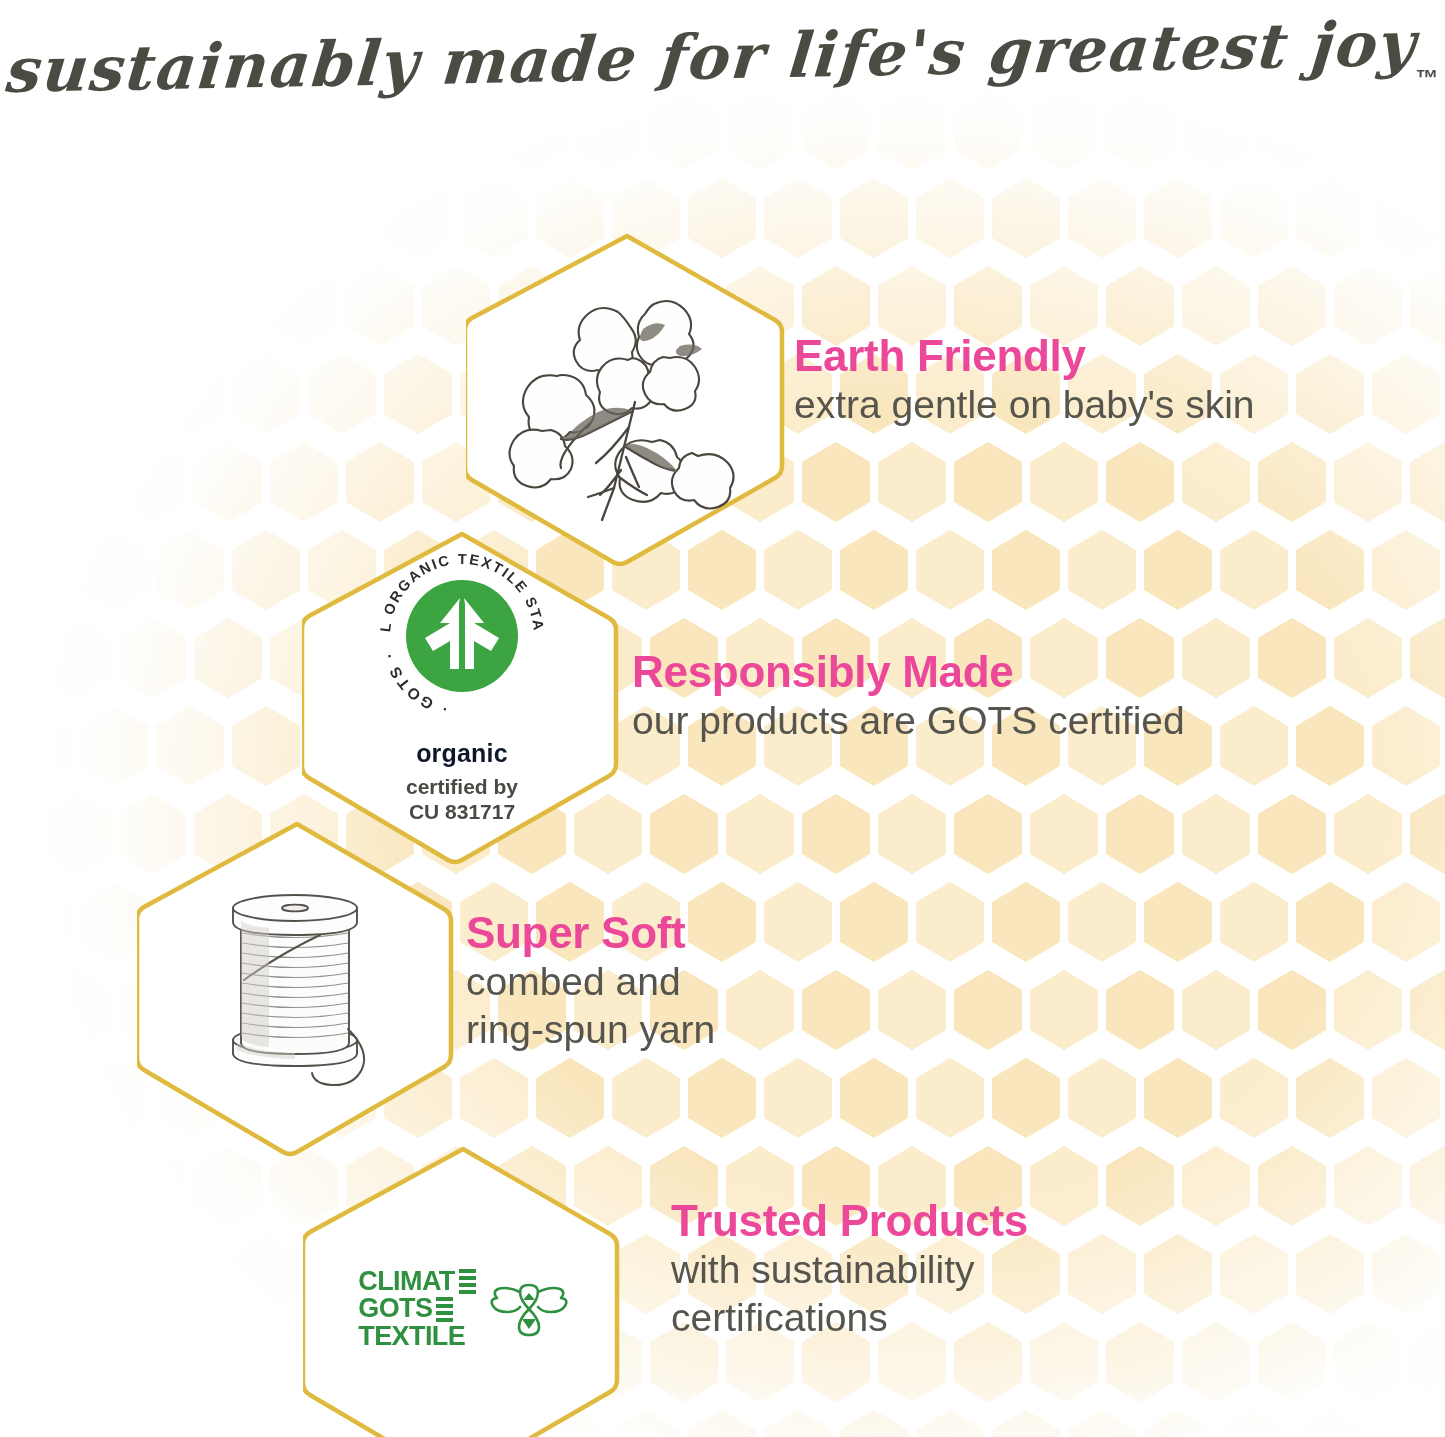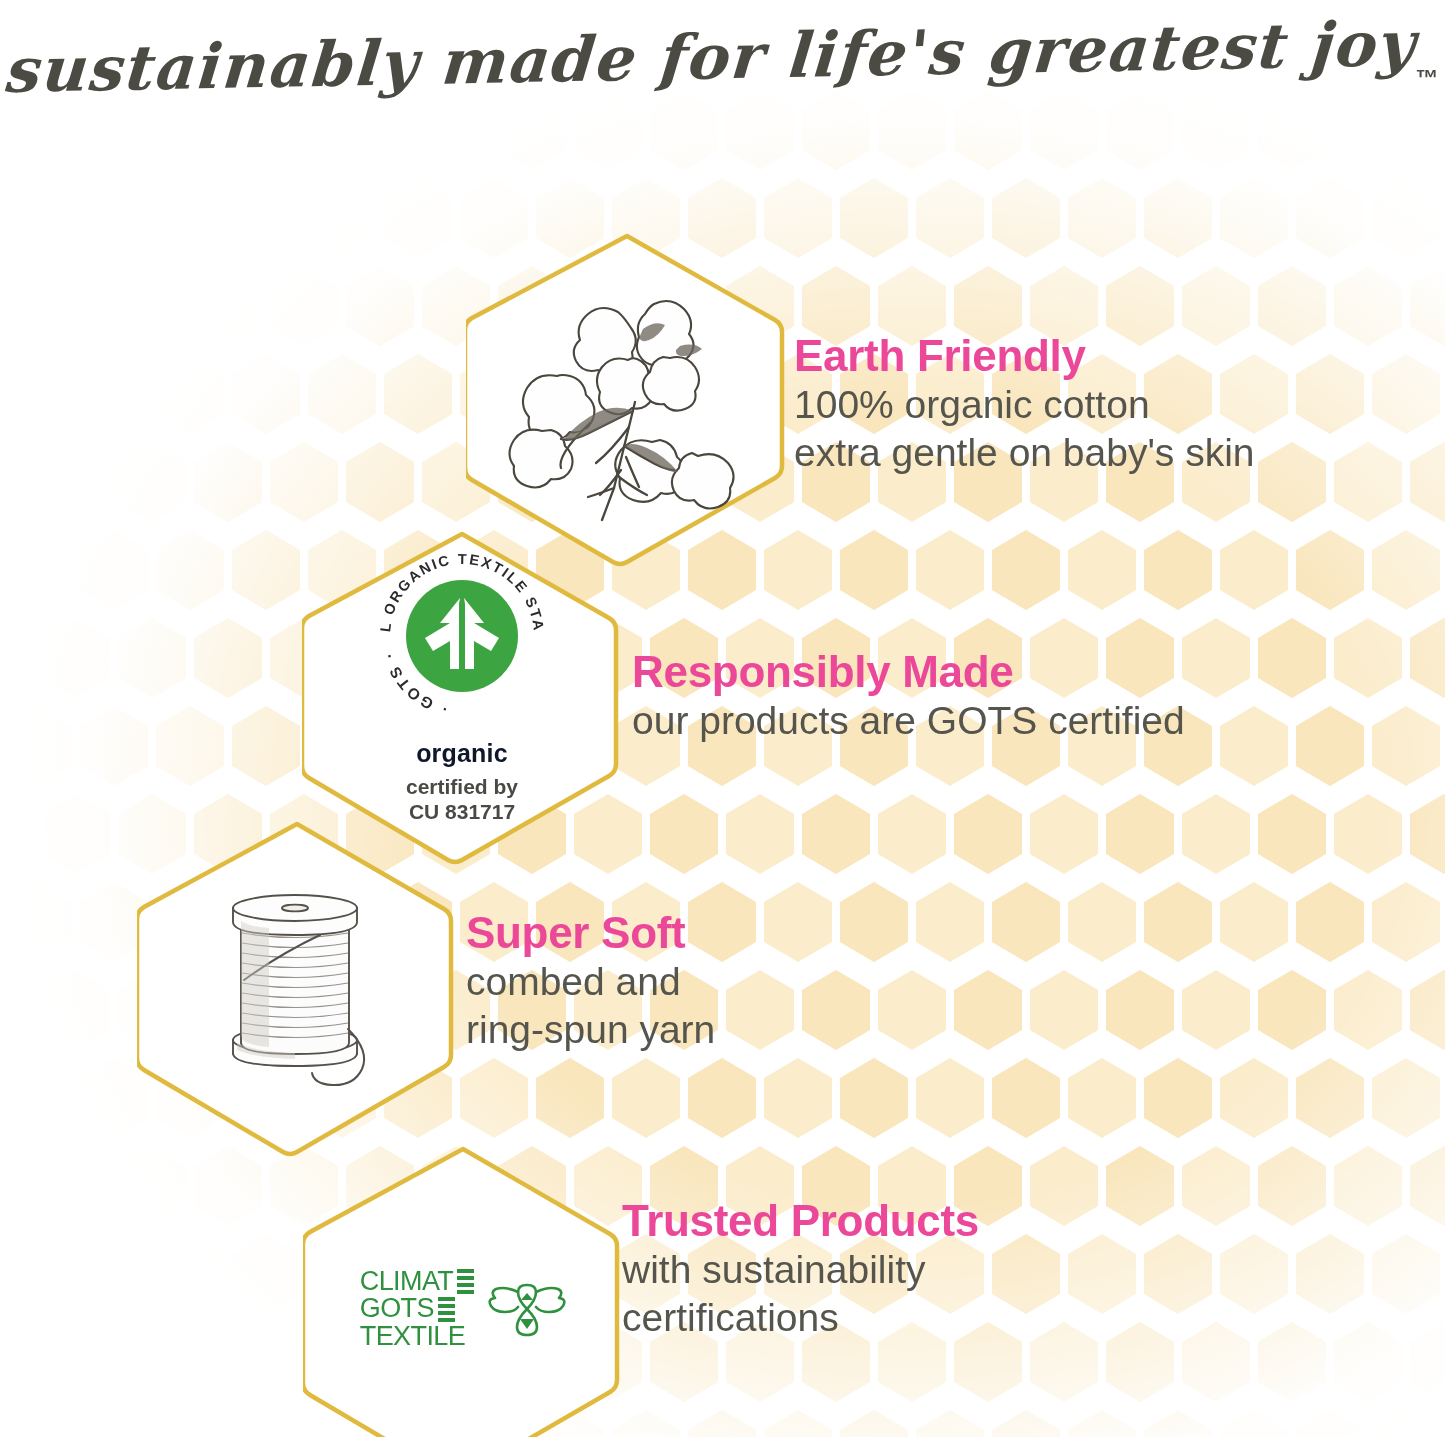--- a/index.html
+++ b/index.html
@@ -133,21 +133,21 @@
 
   
   .cpf{
     display:flex;
     align-items:center;
     gap:14px;
     transform:translateY(-4px);
   }
   .cpf-text{
     font-family:"Liberation Sans", sans-serif;
-    font-weight:400;
+    font-weight:700;
     font-size:27px;
     line-height:1.02;
     color:#2f9140;
     letter-spacing:-0.6px;
     display:flex;
     flex-direction:column;
   }
   .cpf-row{display:flex;align-items:center;gap:3px;}
   .cpf-bars{
     display:inline-flex;
@@ -356,34 +356,33 @@
             <path d="M39 17 l6 7 h-12 Z"></path>
             <path d="M39 53 l-7-10 h14 Z"></path>
           </g>
         </svg>
       </div>
     </div>
   </div>
 
   <div class="feature" style="left:794px;top:331px;">
     <div class="title">Earth Friendly</div>
-    <div class="desc">100% organic cotton</div>
     <div class="desc">extra gentle on baby's skin</div>
   </div>
 
   <div class="feature" style="left:632px;top:647px;">
     <div class="title">Responsibly Made</div>
     <div class="desc">our products are GOTS certified</div>
   </div>
 
   <div class="feature" style="left:466px;top:908px;">
     <div class="title">Super Soft</div>
     <div class="desc">combed and</div>
     <div class="desc">ring-spun yarn</div>
   </div>
 
-  <div class="feature" style="left:622px;top:1196px;">
+  <div class="feature" style="left:671px;top:1196px;">
     <div class="title">Trusted Products</div>
     <div class="desc">with sustainability</div>
     <div class="desc">certifications</div>
   </div>
 
 </div>
 
 </body></html>

